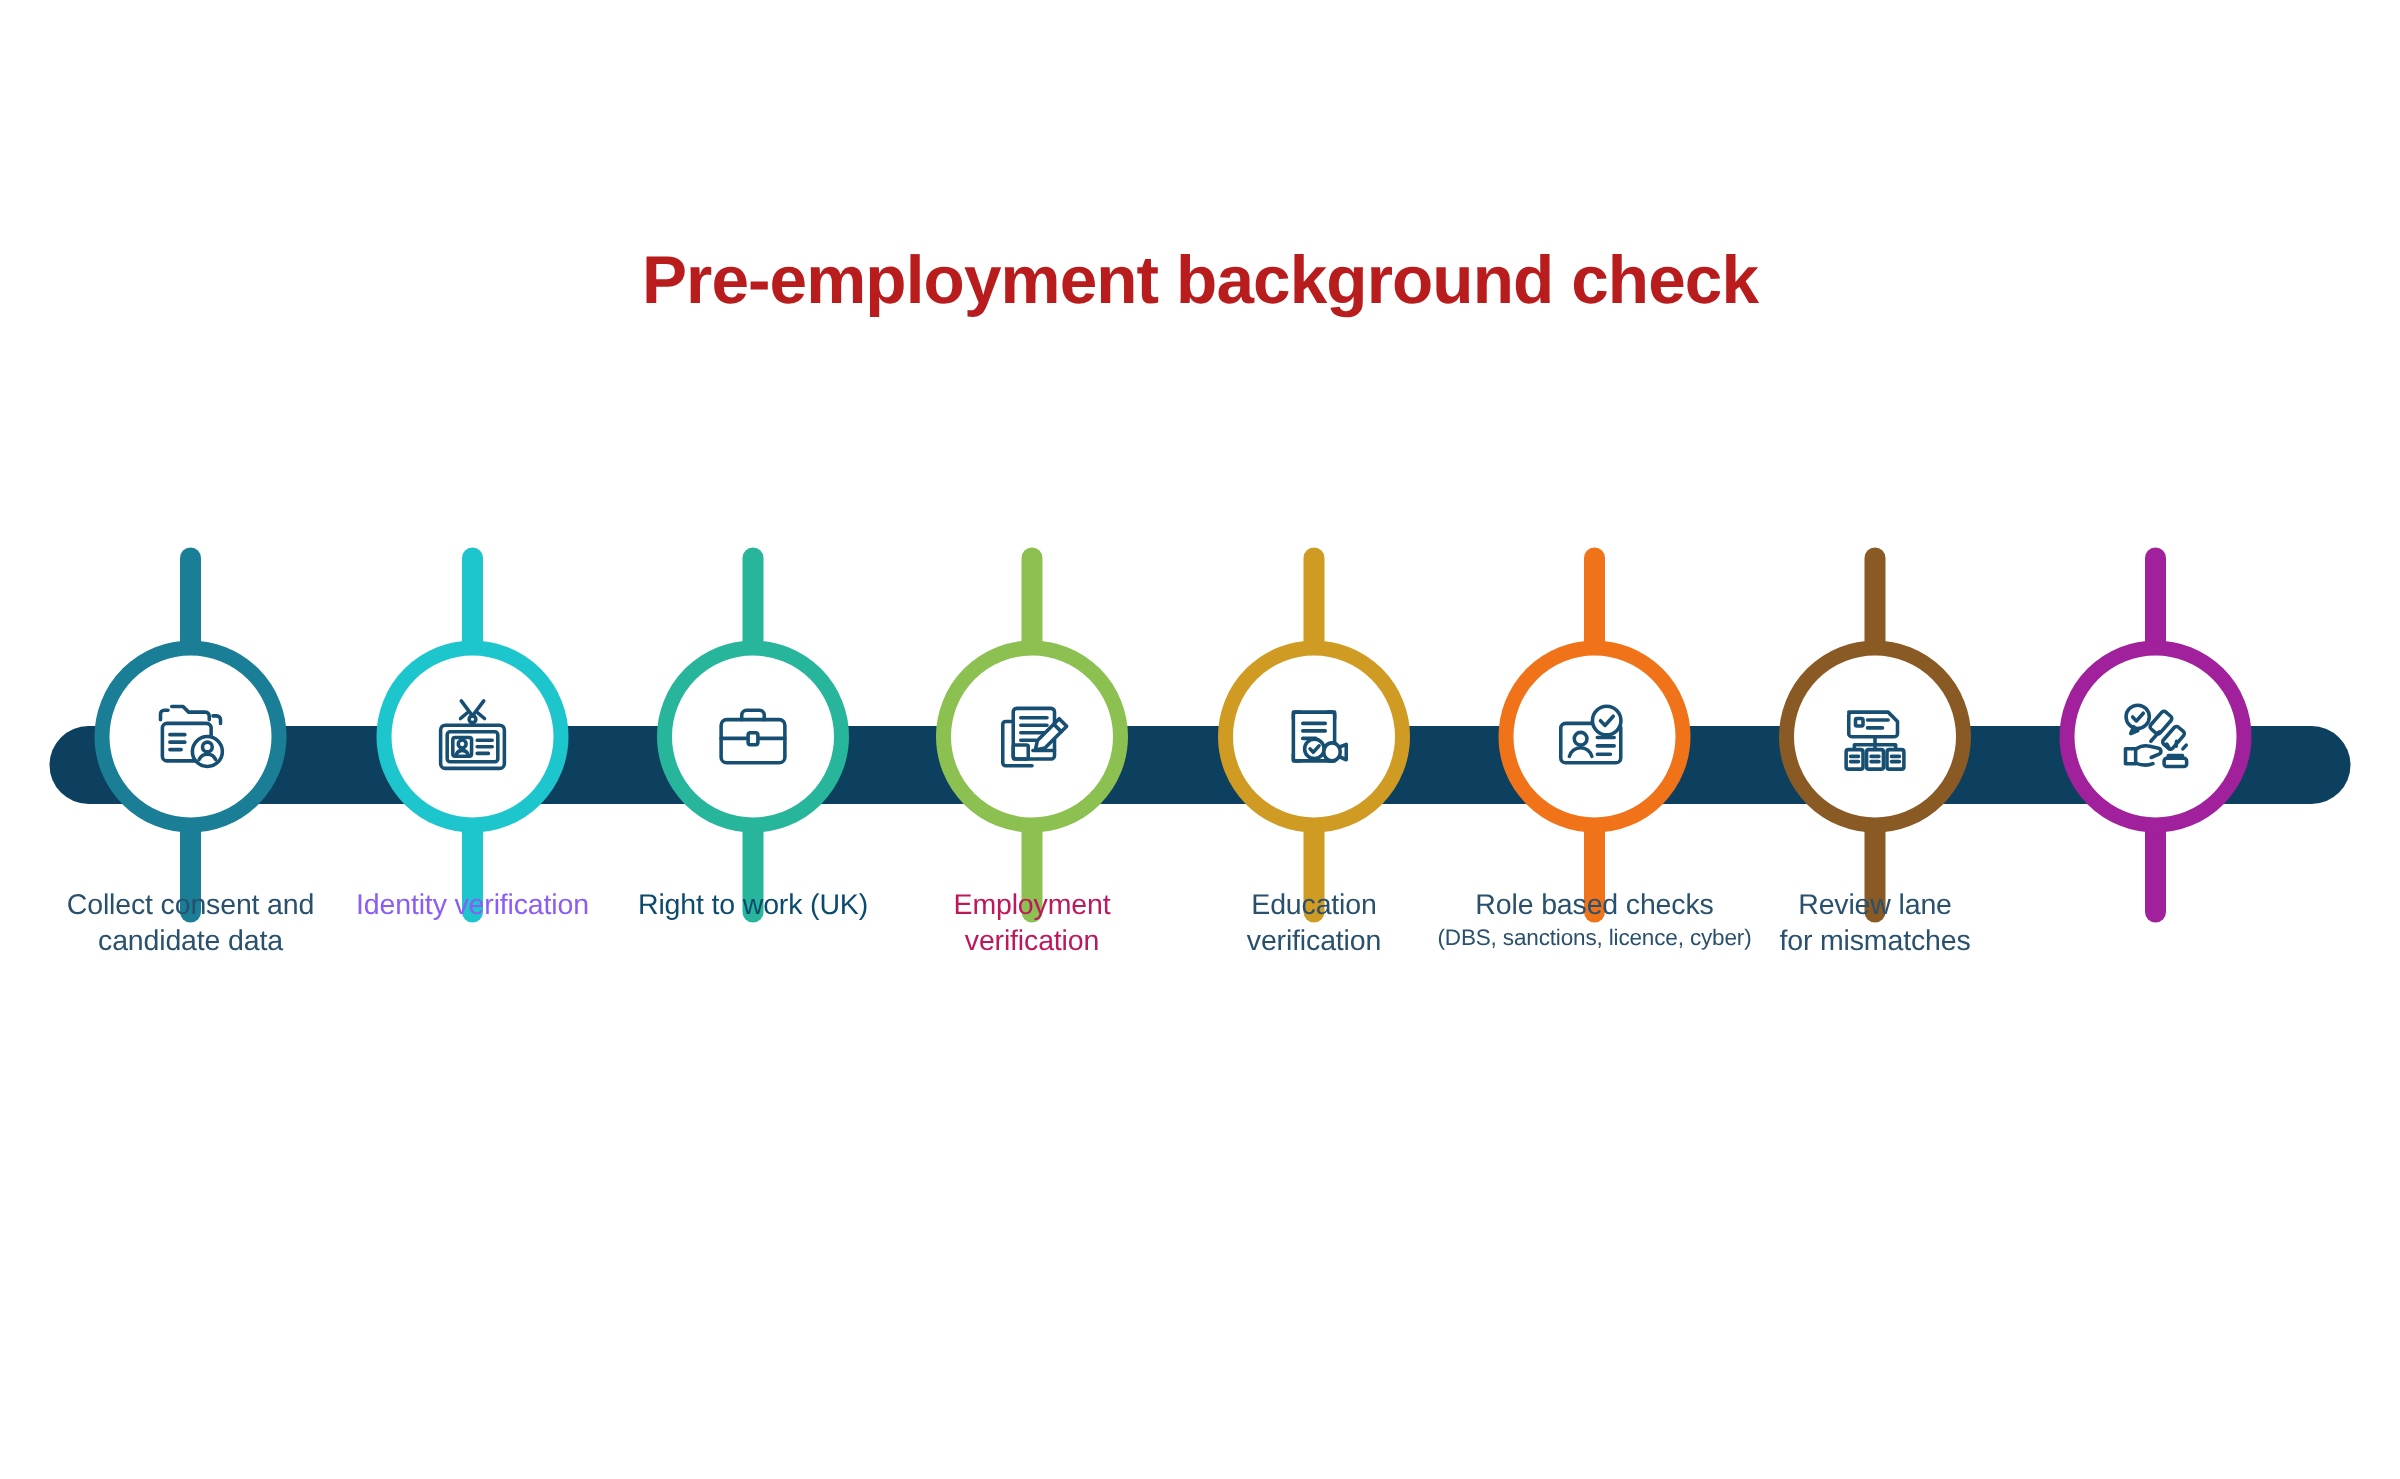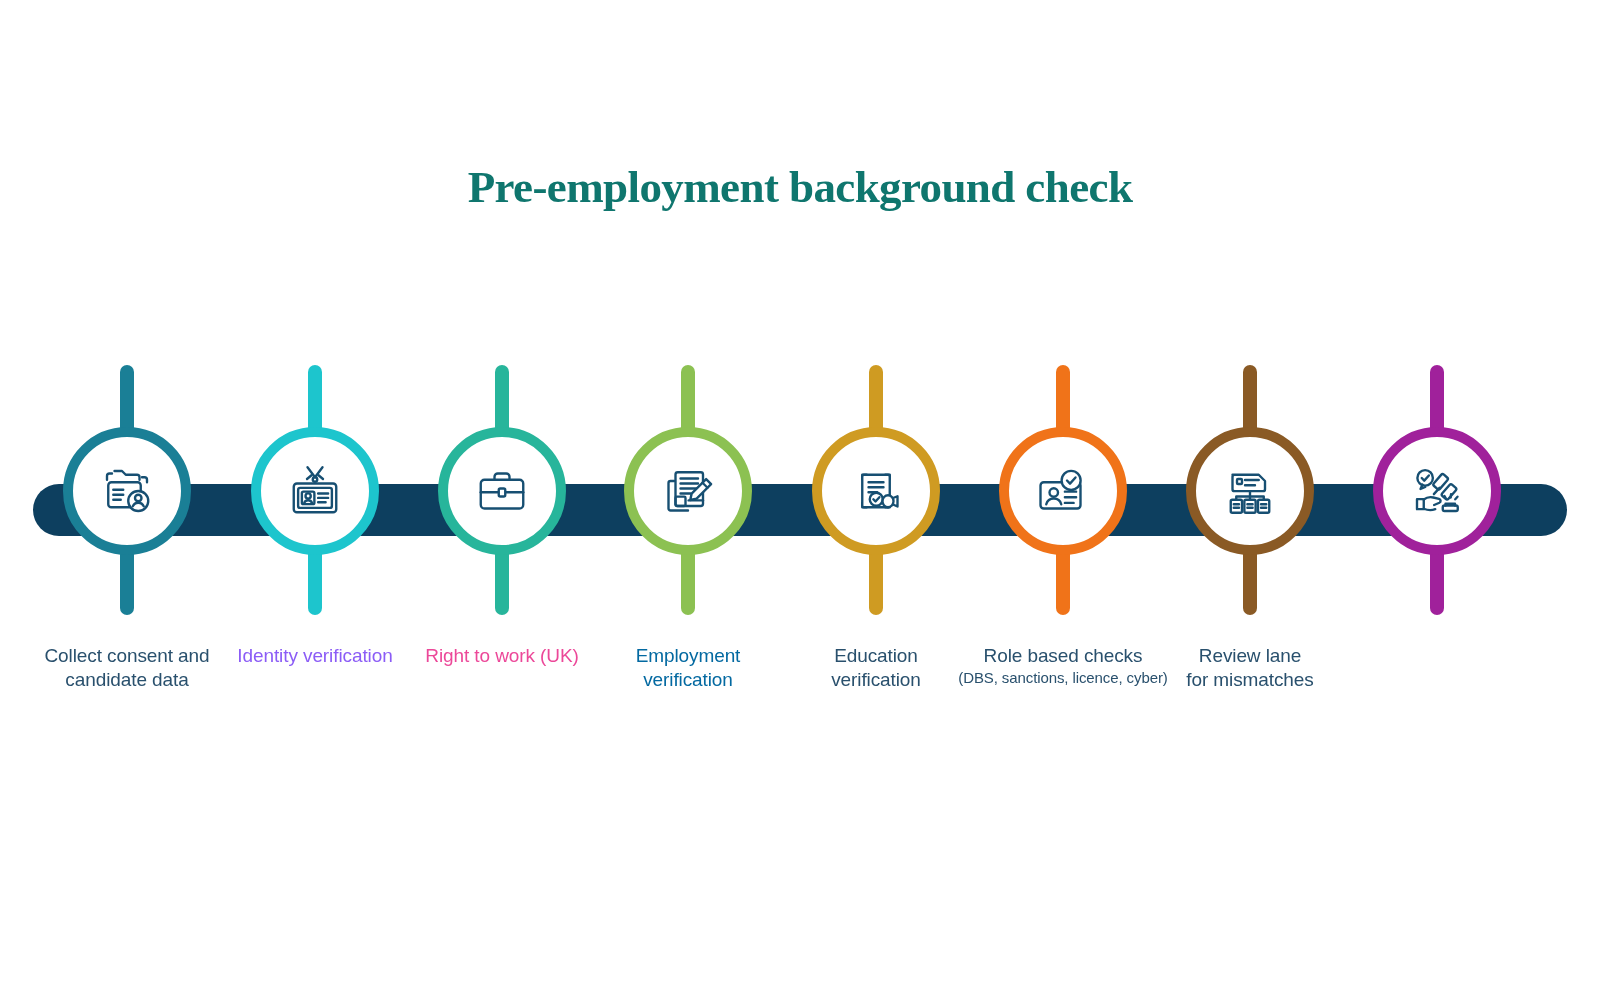--- a/index.html
+++ b/index.html
@@ -112,21 +112,21 @@
   }
   .ring svg {
     display: block;
     width: 60px;
     height: 60px;
   }
 
   
   .labels {
     position: absolute;
-    top: 644px;
+    top: 592px;
     left: 0;
     width: 1600px;
     height: 90px;
     z-index: 3;
   }
   .label {
     position: absolute;
     top: 0;
     width: 240px;
     margin-left: -120px;
@@ -143,21 +143,21 @@
     line-height: 20px;
     letter-spacing: -0.1px;
   }
 </style>
 </head>
 <body>
 
 <div class="canvas" style="background: rgb(255, 255, 255);">
 
   <div class="title-block">
-    <span class="title-line" style="color: #0f766e; font-family: Liberation Serif, serif;">Pre-employment background check</span>
+    <span class="title-line" style="color: #b91c1c;">Pre-employment background check</span>
   </div>
 
   <div class="flow">
     <div class="connector-bar" style="background: rgb(13, 63, 95);"></div>
     <div class="nodes" id="nodes-root">
         <div class="node" style="left: 127px;">
           <div class="stem" style="background: rgb(26, 127, 150);"></div>
           <div class="ring" style="border-color: rgb(26, 127, 150);">
             <span>
               <svg viewBox="0 0 48 48" fill="none" stroke="#174f72" stroke-width="1.9" stroke-linecap="round" stroke-linejoin="round">
@@ -288,20 +288,20 @@
               </svg>
             </span>
           </div>
         </div>
       </div>
   </div>
 
   <div class="labels" id="labels-root">
       <div class="label" style="left: 127px; color: rgb(41, 80, 109);"><span>Collect consent and</span><br><span>candidate data</span></div>
       <div class="label" style="left: 315px; color: #8b5cf6;"><span>Identity verification</span></div>
-      <div class="label" style="left: 502px; color: #ec4899;"><span>Right to work (UK)</span></div>
-      <div class="label" style="left: 688px; color: #0369a1;"><span>Employment</span><br><span>verification</span></div>
+      <div class="label" style="left: 502px; color: #0c4a6e;"><span>Right to work (UK)</span></div>
+      <div class="label" style="left: 688px; color: #be185d;"><span>Employment</span><br><span>verification</span></div>
       <div class="label" style="left: 876px; color: rgb(41, 80, 109);"><span>Education</span><br><span>verification</span></div>
       <div class="label" style="left: 1250px; color: rgb(41, 80, 109);"><span>Review lane</span><br><span>for mismatches</span></div>
       <div class="label" style="left: 1063px; color: rgb(41, 80, 109);"><span>Role based checks</span><span class="sub">(DBS, sanctions, licence, cyber)</span></div>
     </div>
 
 </div>
 
 </body></html>

